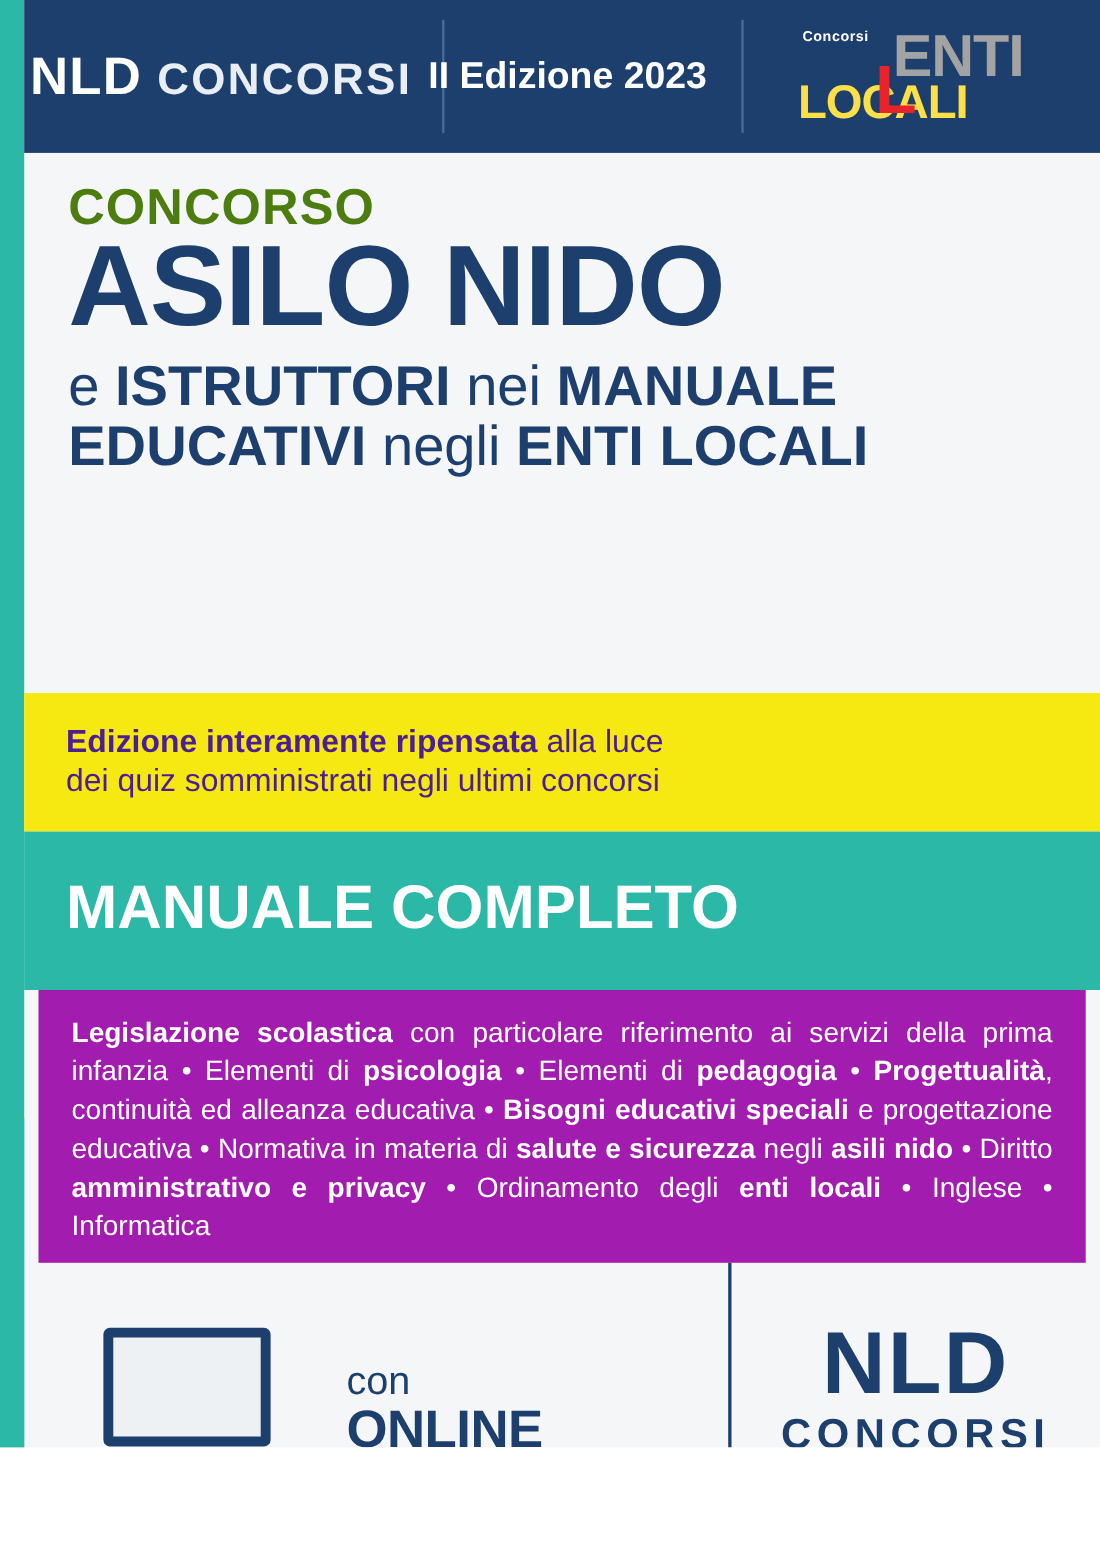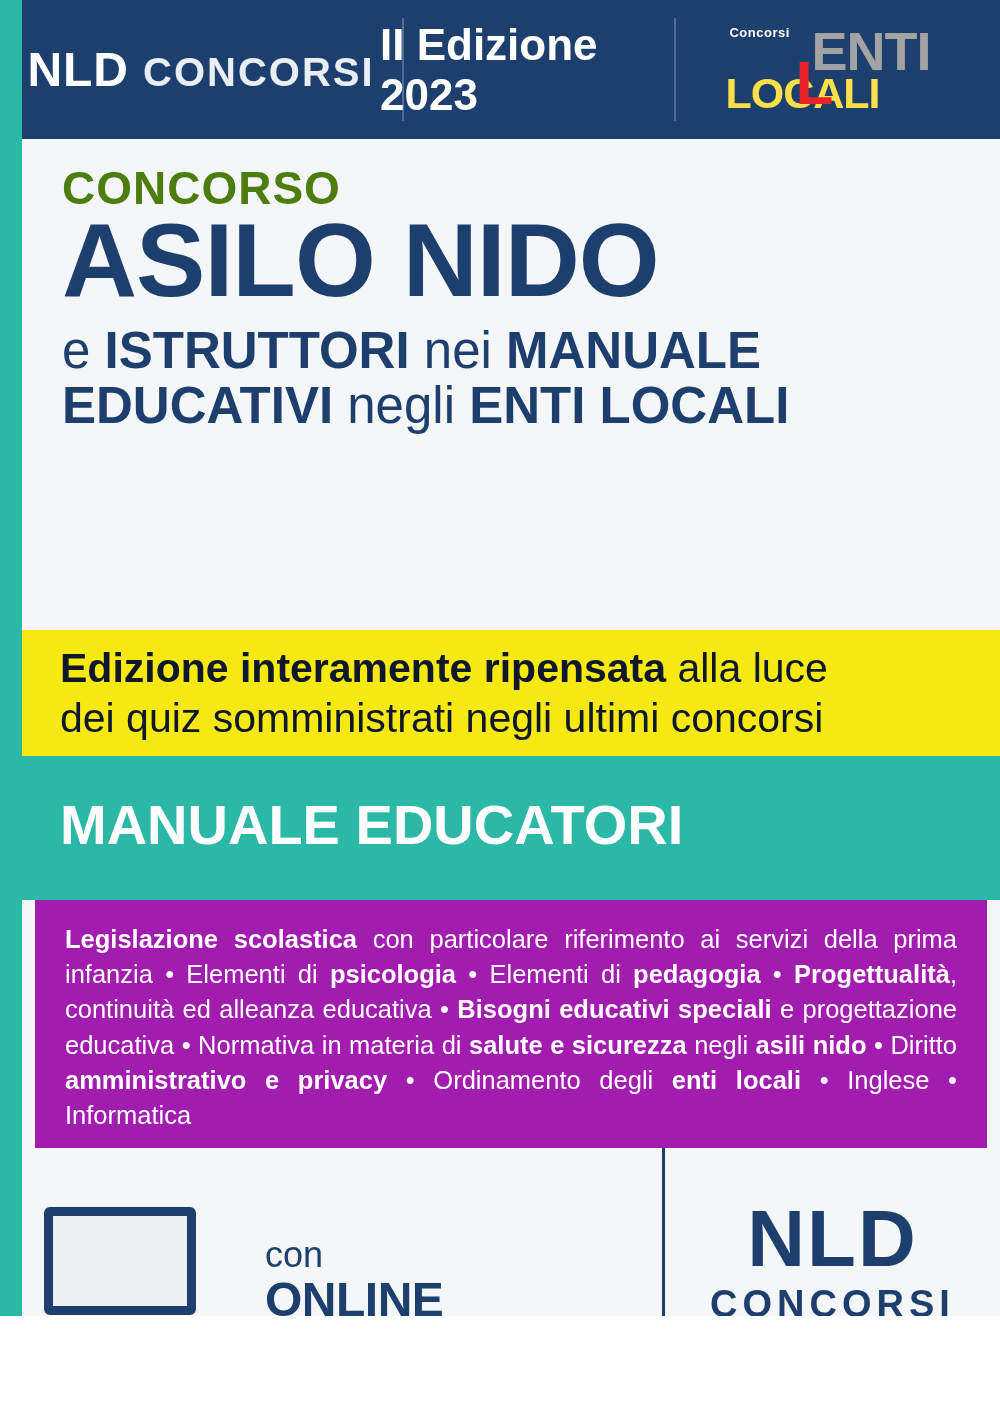--- a/index.html
+++ b/index.html
@@ -74,21 +74,21 @@
   }
   .nld-logo .conc {
     font-size: 40px;
     font-weight: bold;
     letter-spacing: 2px;
     margin-left: 14px;
     color: #e9eef4;
   }
   .edizione {
     color: #ffffff;
-    font-size: 44px;
+    font-size: 34px;
     font-weight: bold;
     letter-spacing: 0px;
   }
   .enti-logo {
     text-align: left;
     line-height: 1;
     position: relative;
     padding-left: 4px;
   }
   .enti-logo .concorsi-small {
@@ -166,22 +166,22 @@
     width: 978px;
     height: 126px;
     background: #f6e912;
     display: flex;
     flex-direction: column;
     justify-content: center;
     padding: 0 38px;
     box-sizing: border-box;
   }
   .yellow-band .line {
-    color: #0f172a;
-    font-size: 41px;
+    color: #4c1d95;
+    font-size: 29px;
     line-height: 1.22;
   }
   .yellow-band .line b { font-weight: bold; }
 
   
   .teal-band {
     position: absolute;
     left: 22px;
     top: 756px;
     width: 978px;
@@ -235,20 +235,21 @@
     top: 1148px;
     width: 978px;
     height: 266px;
     display: flex;
     align-items: center;
   }
   .footer-left {
     width: 640px;
     display: flex;
     align-items: center;
+    padding-left: 50px;
     box-sizing: border-box;
   }
   .divider {
     width: 3px;
     height: 266px;
     background: #1d3f6e;
   }
   .footer-right {
     flex: 1;
     display: flex;
@@ -358,21 +359,21 @@
   </div>
 
   <div class="yellow-band">
     <div class="line">
       <b>Edizione interamente ripensata</b><span> alla luce</span>
     </div>
     <div class="line">dei quiz somministrati negli ultimi concorsi</div>
   </div>
 
   <div class="teal-band">
-    <div class="main">MANUALE EDUCATORI</div>
+    <div class="main">MANUALE COMPLETO</div>
   </div>
 
   <div class="blue-band">
     <p id="contents-paragraph"><b>Legislazione scolastica</b><span> con particolare riferimento ai servizi della prima infanzia • Elementi di </span><b>psicologia</b><span> • Elementi di </span><b>pedagogia</b><span> • </span><b>Progettualità</b><span>, continuità ed alleanza educativa • </span><b>Bisogni educativi speciali</b><span> e progettazione educativa • Normativa in materia di </span><b>salute e sicurezza</b><span> negli </span><b>asili nido</b><span> • Diritto </span><b>amministrativo e privacy</b><span> • Ordinamento degli </span><b>enti locali</b><span> • Inglese • Informatica</span></p>
   </div>
 
   <div class="footer">
     <div class="footer-left">
       <div class="laptop">
         <div class="screen"></div>

